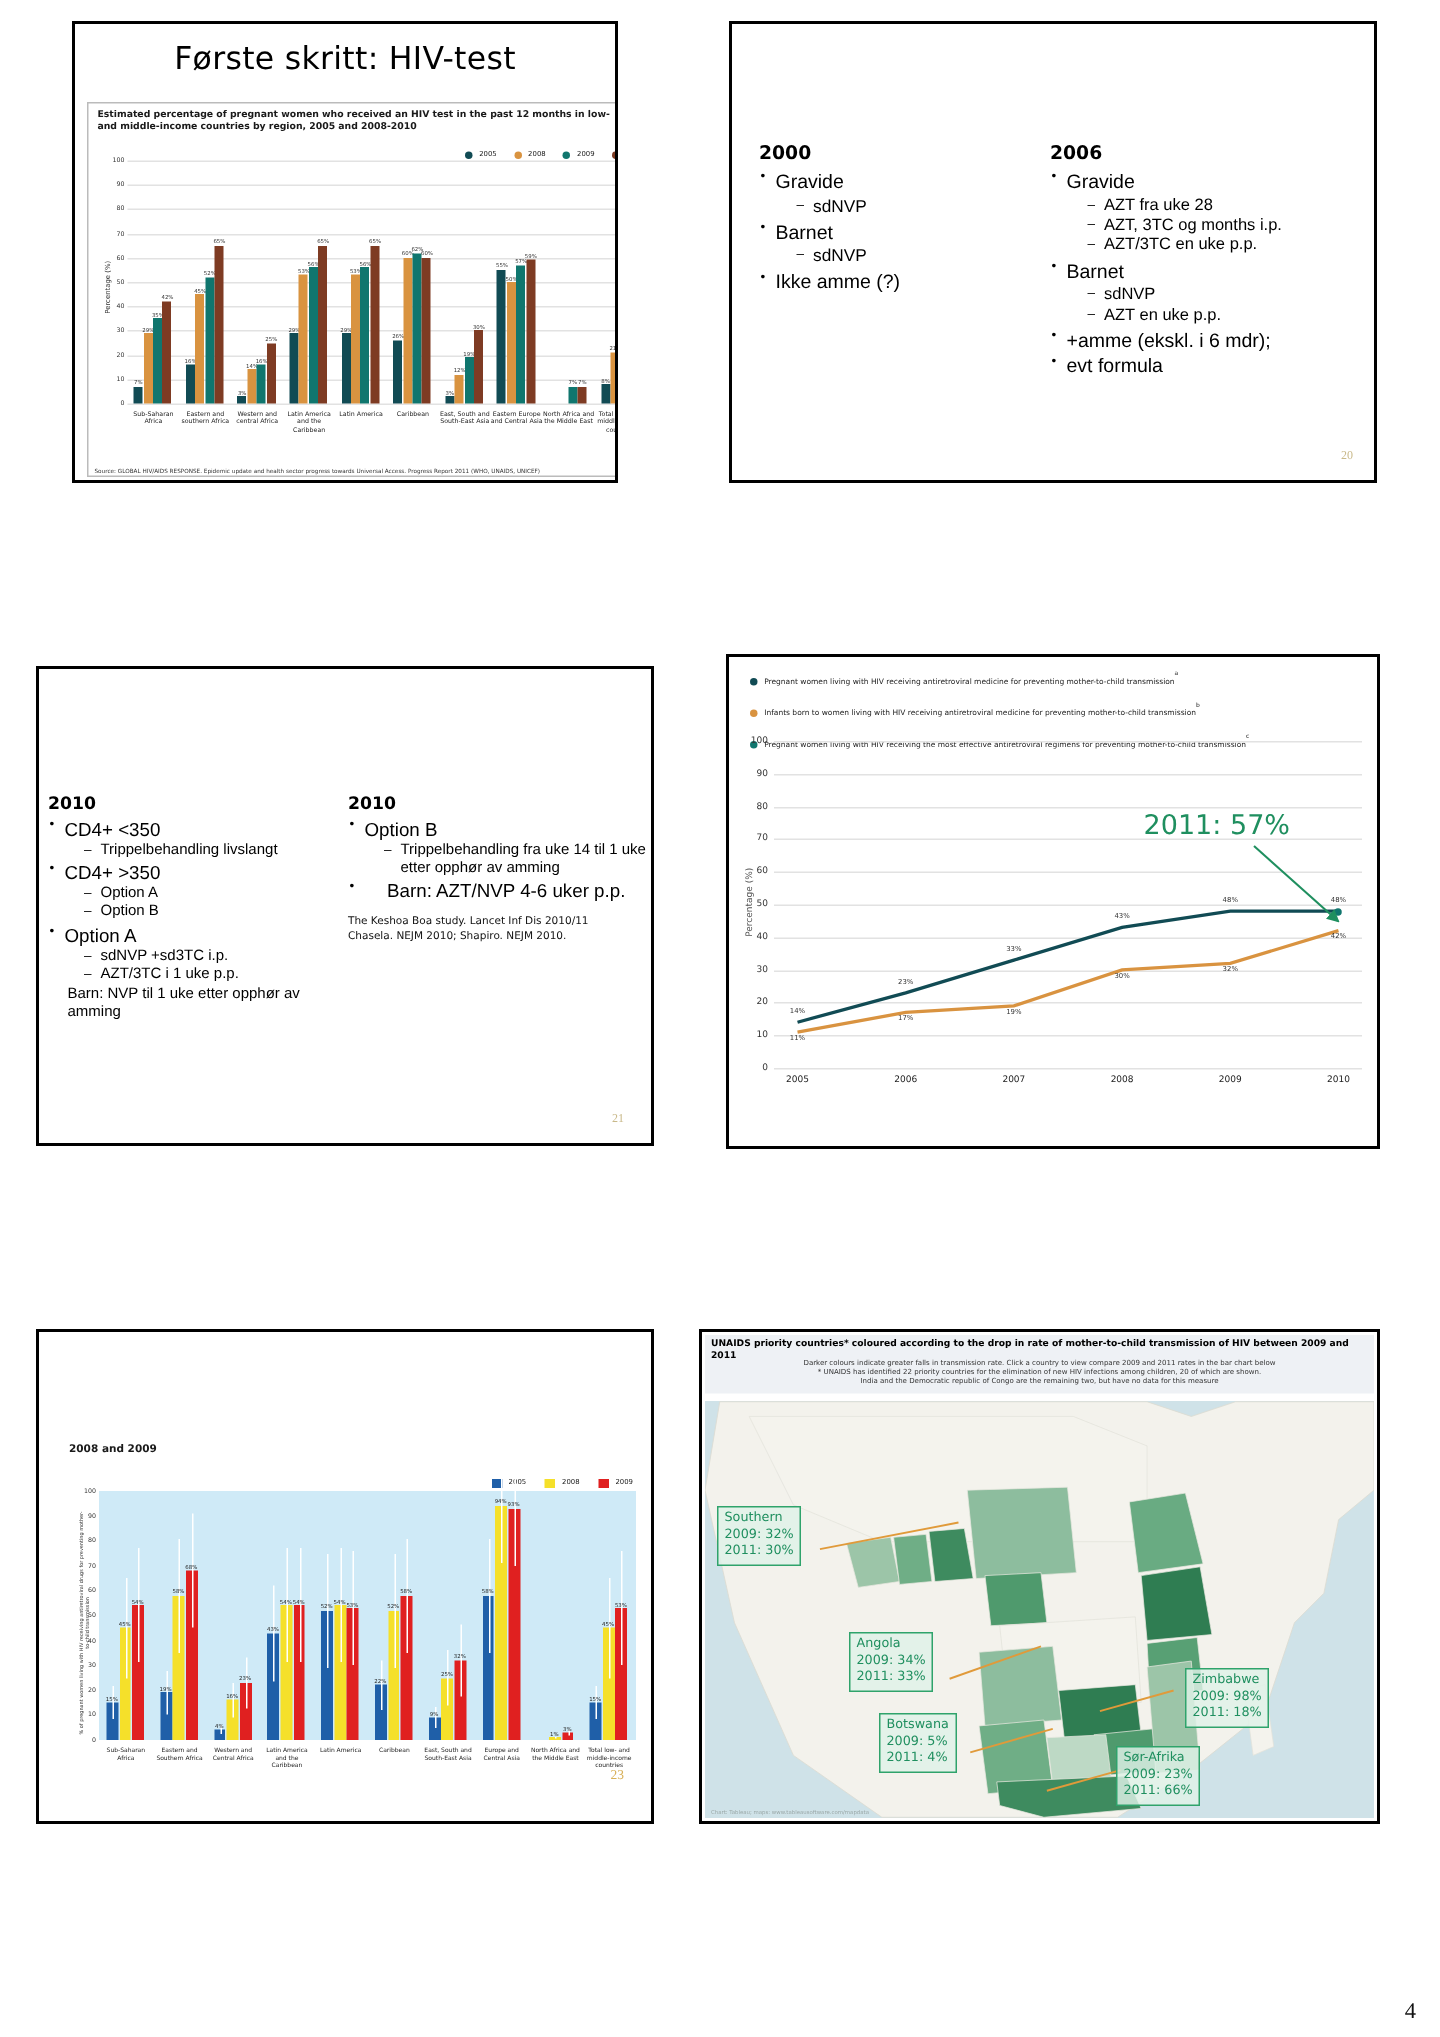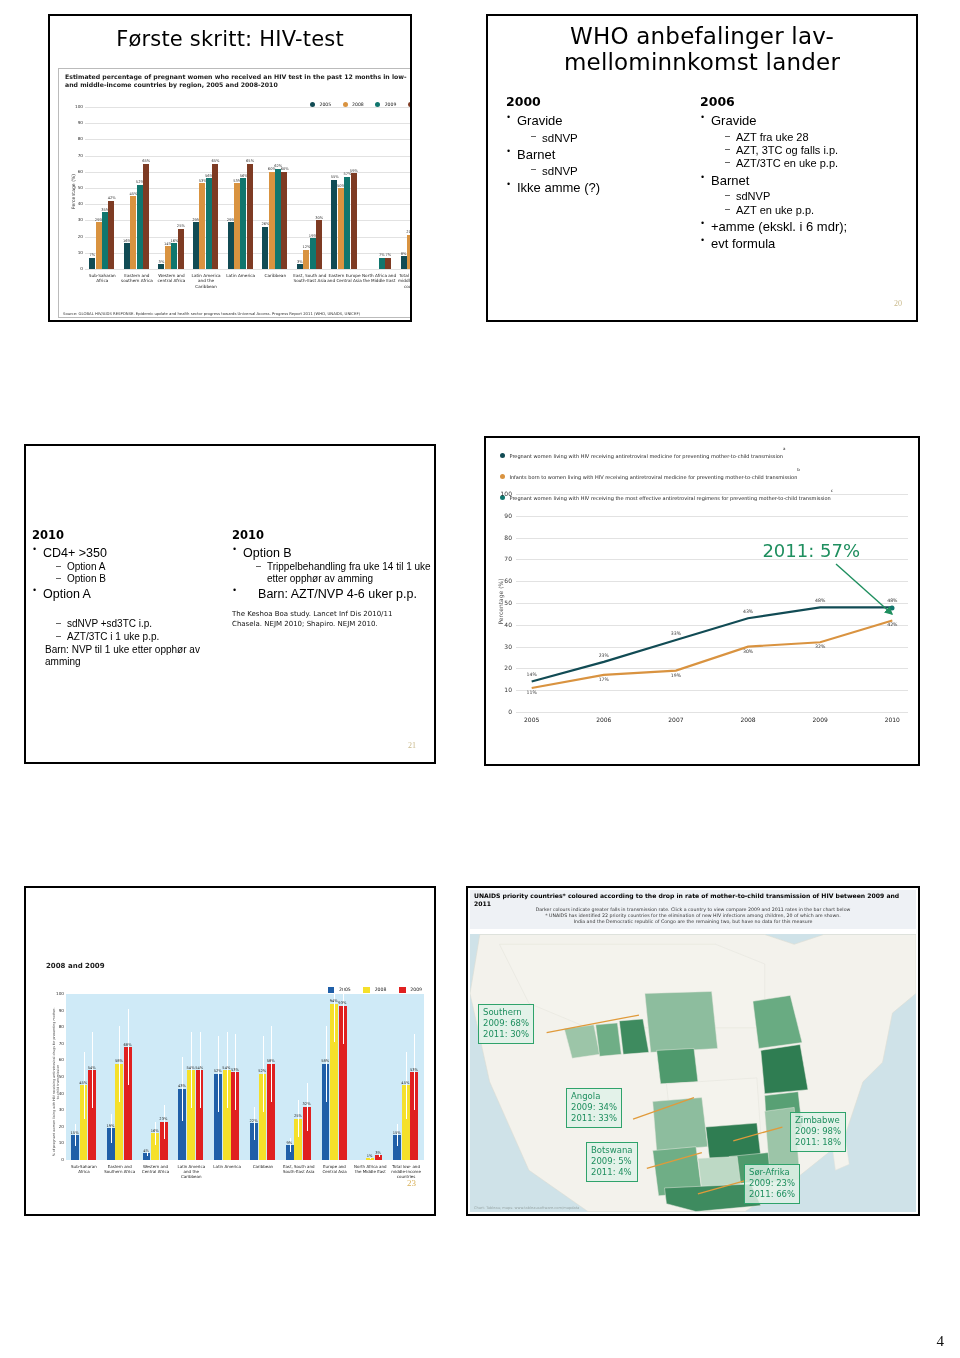--- a/index.html
+++ b/index.html
@@ -186,21 +186,20 @@
           <div class="xcat" style="left: 70%; width: 10%; top: 2px;">Eastern Europe and Central Asia</div>
           <div class="xcat" style="left: 80%; width: 10%; top: 2px;">North Africa and the Middle East</div>
           <div class="xcat" style="left: 90%; width: 10%; top: 2px;">Total low- and middle-income countries</div>
         </div>
 
       <div class="ref" style="position:absolute;left:4px;bottom:1px;font-size:3.8px;width:368px;color:#333;">Source: GLOBAL HIV/AIDS RESPONSE. Epidemic update and health sector progress towards Universal Access. Progress Report 2011 (WHO, UNAIDS, UNICEF)</div>
     </div>
   </div>
 
   <div class="slide" style="left:486px;top:14px;width:432px;height:308px;">
-    <div class="slide-title" style="position:absolute;left:24px;right:24px;top:8px;font-size:23px;">WHO anbefalinger lav-mellominnkomst lander</div>
 
     <div style="position:absolute;left:18px;top:78px;width:190px;">
       <div class="colhead" style="font-size:12.5px;">2000</div>
       <ul class="bl" style="margin-top:4px;font-size:13px;">
         <li>
           <span>Gravide</span>
           <ul class="dl" style="font-size:11.5px;margin-top:1px;padding-left:14px;">
             <li>sdNVP</li>
           </ul>
         </li>
@@ -214,21 +213,21 @@
       </ul>
     </div>
 
     <div style="position:absolute;left:212px;top:78px;width:208px;">
       <div class="colhead" style="font-size:12.5px;">2006</div>
       <ul class="bl" style="margin-top:4px;font-size:13px;">
         <li>
           <span>Gravide</span>
           <ul class="dl" style="font-size:11px;margin-top:1px;padding-left:14px;">
             <li>AZT fra uke 28</li>
-            <li>AZT, 3TC og falls i.p.</li>
+            <li>AZT, 3TC og months i.p.</li>
             <li>AZT/3TC en uke p.p.</li>
           </ul>
         </li>
         <li style="margin-top:2px;">
           <span>Barnet</span>
           <ul class="dl" style="font-size:11px;margin-top:1px;padding-left:14px;">
             <li>sdNVP</li>
             <li>AZT en uke p.p.</li>
           </ul>
         </li>
@@ -238,30 +237,36 @@
     </div>
 
     <div class="slideno" style="right:14px;bottom:12px;">20</div>
   </div>
 
   <div class="slide" style="left:24px;top:444px;width:412px;height:320px;">
 
     <div style="position:absolute;left:6px;top:82px;width:196px;">
       <div class="colhead" style="font-size:11.5px;">2010</div>
       <ul class="bl" style="margin-top:3px;font-size:12.5px;">
+        <li>
+          <span>CD4+ &lt;350</span>
+          <ul class="dl" style="font-size:10px;margin-top:0px;padding-left:13px;">
+            <li>Trippelbehandling livslangt</li>
+          </ul>
+        </li>
         <li style="margin-top:1px;">
           <span>CD4+ &gt;350</span>
           <ul class="dl" style="font-size:10px;margin-top:0px;padding-left:13px;">
             <li>Option A</li>
             <li>Option B</li>
           </ul>
         </li>
         <li style="margin-top:1px;">
           <span>Option A</span>
-          <ul class="dl" style="font-size:10px;margin-top:16px;padding-left:13px;">
+          <ul class="dl" style="font-size:10px;margin-top:0px;padding-left:13px;">
             <li>sdNVP +sd3TC i.p.</li>
             <li>AZT/3TC i 1 uke p.p.</li>
           </ul>
         </li>
       </ul>
       <div class="plain" style="font-size:10px;margin-top:1px;padding-left:13px;">Barn: NVP til 1 uke etter opphør av amming</div>
     </div>
 
     <div style="position:absolute;left:206px;top:82px;width:200px;">
       <div class="colhead" style="font-size:11.5px;">2010</div>
@@ -558,21 +563,21 @@
       <svg viewBox="0 0 454 282" style="position:absolute;left:0;top:0;width:100%;height:100%;">
         <line x1="78" y1="100" x2="172" y2="82" stroke="#e09a3a" stroke-width="1.3"></line>
         <line x1="166" y1="188" x2="228" y2="166" stroke="#e09a3a" stroke-width="1.3"></line>
         <line x1="180" y1="238" x2="236" y2="222" stroke="#e09a3a" stroke-width="1.3"></line>
         <line x1="268" y1="210" x2="318" y2="196" stroke="#e09a3a" stroke-width="1.3"></line>
         <line x1="232" y1="264" x2="282" y2="250" stroke="#e09a3a" stroke-width="1.3"></line>
       </svg>
 
       <div class="callout" style="left:8px;top:70px;">
         <div>Southern</div>
-        <div>2009: 68%</div>
+        <div>2009: 32%</div>
         <div>2011: 30%</div>
       </div>
 
       <div class="callout" style="left:96px;top:154px;">
         <div>Angola</div>
         <div>2009: 34%</div>
         <div>2011: 33%</div>
       </div>
 
       <div class="callout" style="left:116px;top:208px;">

